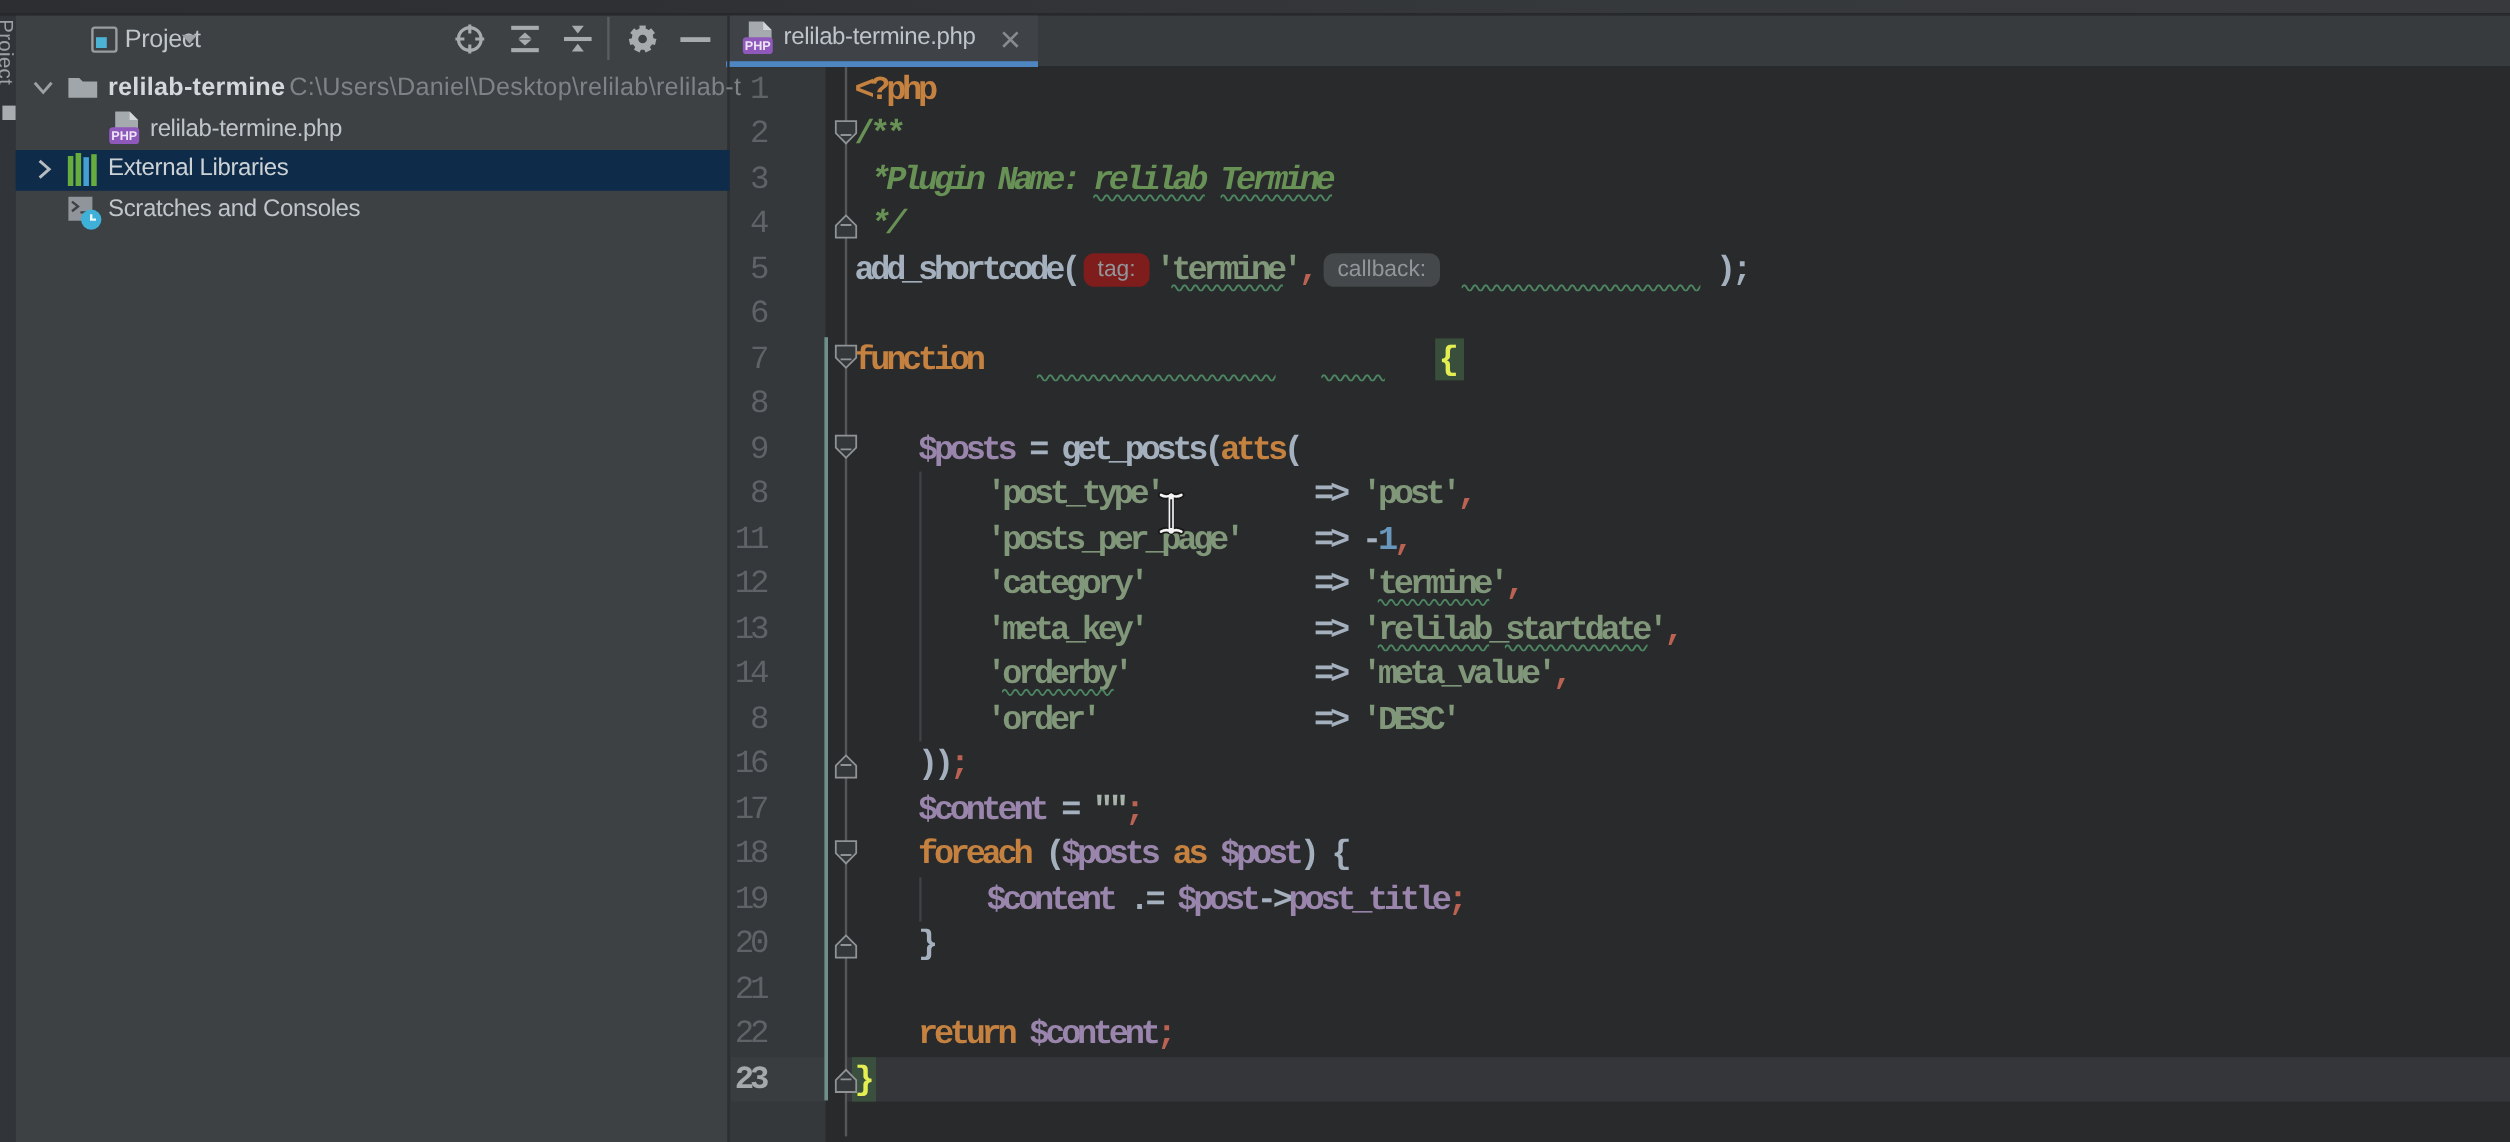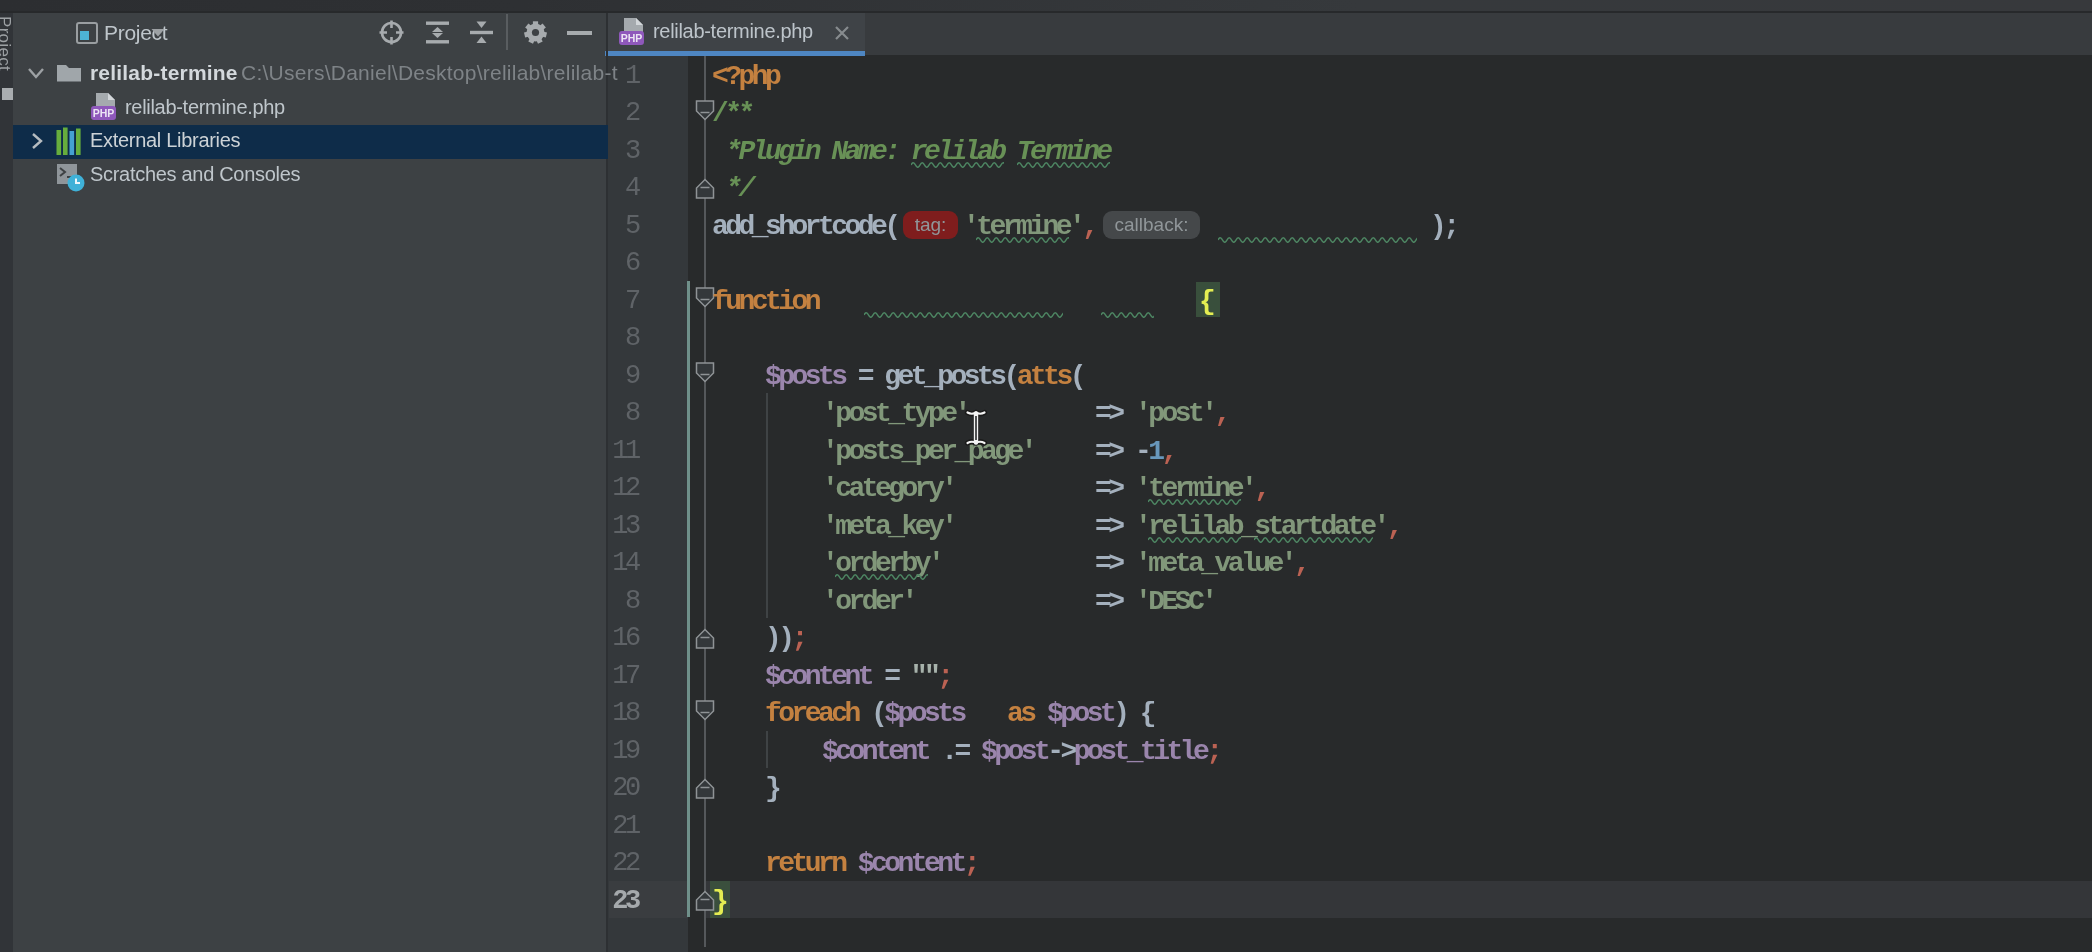--- a/index.html
+++ b/index.html
@@ -204,21 +204,21 @@
 <div class="cl" style="left:1095px;top:505.5px"><span style="color:#a4b0bd;">=&gt;</span></div>
 <div class="cl" style="left:1135px;top:505.5px"><span style="color:#81977a;">'relilab_startdate'</span><span style="color:#bb6253;">,</span></div>
 <div class="cl" style="left:822px;top:543.0px"><span style="color:#81977a;">'orderby'</span></div>
 <div class="cl" style="left:1095px;top:543.0px"><span style="color:#a4b0bd;">=&gt;</span></div>
 <div class="cl" style="left:1135px;top:543.0px"><span style="color:#81977a;">'meta_value'</span><span style="color:#bb6253;">,</span></div>
 <div class="cl" style="left:822px;top:580.5px"><span style="color:#81977a;">'order'</span></div>
 <div class="cl" style="left:1095px;top:580.5px"><span style="color:#a4b0bd;">=&gt;</span></div>
 <div class="cl" style="left:1135px;top:580.5px"><span style="color:#81977a;">'DESC'</span></div>
 <div class="cl" style="left:765.0px;top:618.0px"><span style="color:#a4b0bd;">))</span><span style="color:#bb6253;">;</span></div>
 <div class="cl" style="left:765.0px;top:655.5px"><span style="color:#9a85ac;">$content</span><span style="color:#a4b0bd;"> = </span><span style="color:#a7b2ab;">""</span><span style="color:#bb6253;">;</span></div>
-<div class="cl" style="left:765.0px;top:693.0px"><span style="color:#c48140;">foreach</span><span style="color:#a4b0bd;"> (</span><span style="color:#9a85ac;">$posts</span> <span style="color:#c48140;margin-left:30px;">as</span> <span style="color:#9a85ac;">$post</span><span style="color:#a4b0bd;">) {</span></div>
+<div class="cl" style="left:765.0px;top:693.0px"><span style="color:#c48140;">foreach</span><span style="color:#a4b0bd;"> (</span><span style="color:#9a85ac;">$posts</span> <span style="color:#c48140;">as</span> <span style="color:#9a85ac;">$post</span><span style="color:#a4b0bd;">) {</span></div>
 <div class="cl" style="left:822px;top:730.5px"><span style="color:#9a85ac;">$content</span><span style="color:#a4b0bd;"> .= </span><span style="color:#9a85ac;">$post</span><span style="color:#a4b0bd;">-&gt;</span><span style="color:#9a85ac;">post_title</span><span style="color:#bb6253;">;</span></div>
 <div class="cl" style="left:765.0px;top:768.0px"><span style="color:#a4b0bd;">}</span></div>
 <div class="cl" style="left:765.0px;top:843.0px"><span style="color:#c48140;">return </span><span style="color:#9a85ac;">$content</span><span style="color:#bb6253;">;</span></div>
 <div class="cl" style="left:712.0px;top:880.5px"><span style="color:#e4ee52;">}</span></div>
 <svg style="position:absolute;left:910.75px;top:159.5px;overflow:hidden" width="93" height="8">
       <path d="M0 5 Q2.25 0.5 4.5 5 T9.00 5 T13.50 5 T18.00 5 T22.50 5 T27.00 5 T31.50 5 T36.00 5 T40.50 5 T45.00 5 T49.50 5 T54.00 5 T58.50 5 T63.00 5 T67.50 5 T72.00 5 T76.50 5 T81.00 5 T85.50 5 T90.00 5 T94.50 5 T99.00 5 T103.50 5" fill="none" stroke="#4d8562" stroke-width="1.6"></path>
     </svg>
 <svg style="position:absolute;left:1016.75px;top:159.5px;overflow:hidden" width="93" height="8">
       <path d="M0 5 Q2.25 0.5 4.5 5 T9.00 5 T13.50 5 T18.00 5 T22.50 5 T27.00 5 T31.50 5 T36.00 5 T40.50 5 T45.00 5 T49.50 5 T54.00 5 T58.50 5 T63.00 5 T67.50 5 T72.00 5 T76.50 5 T81.00 5 T85.50 5 T90.00 5 T94.50 5 T99.00 5 T103.50 5" fill="none" stroke="#4d8562" stroke-width="1.6"></path>
     </svg>

